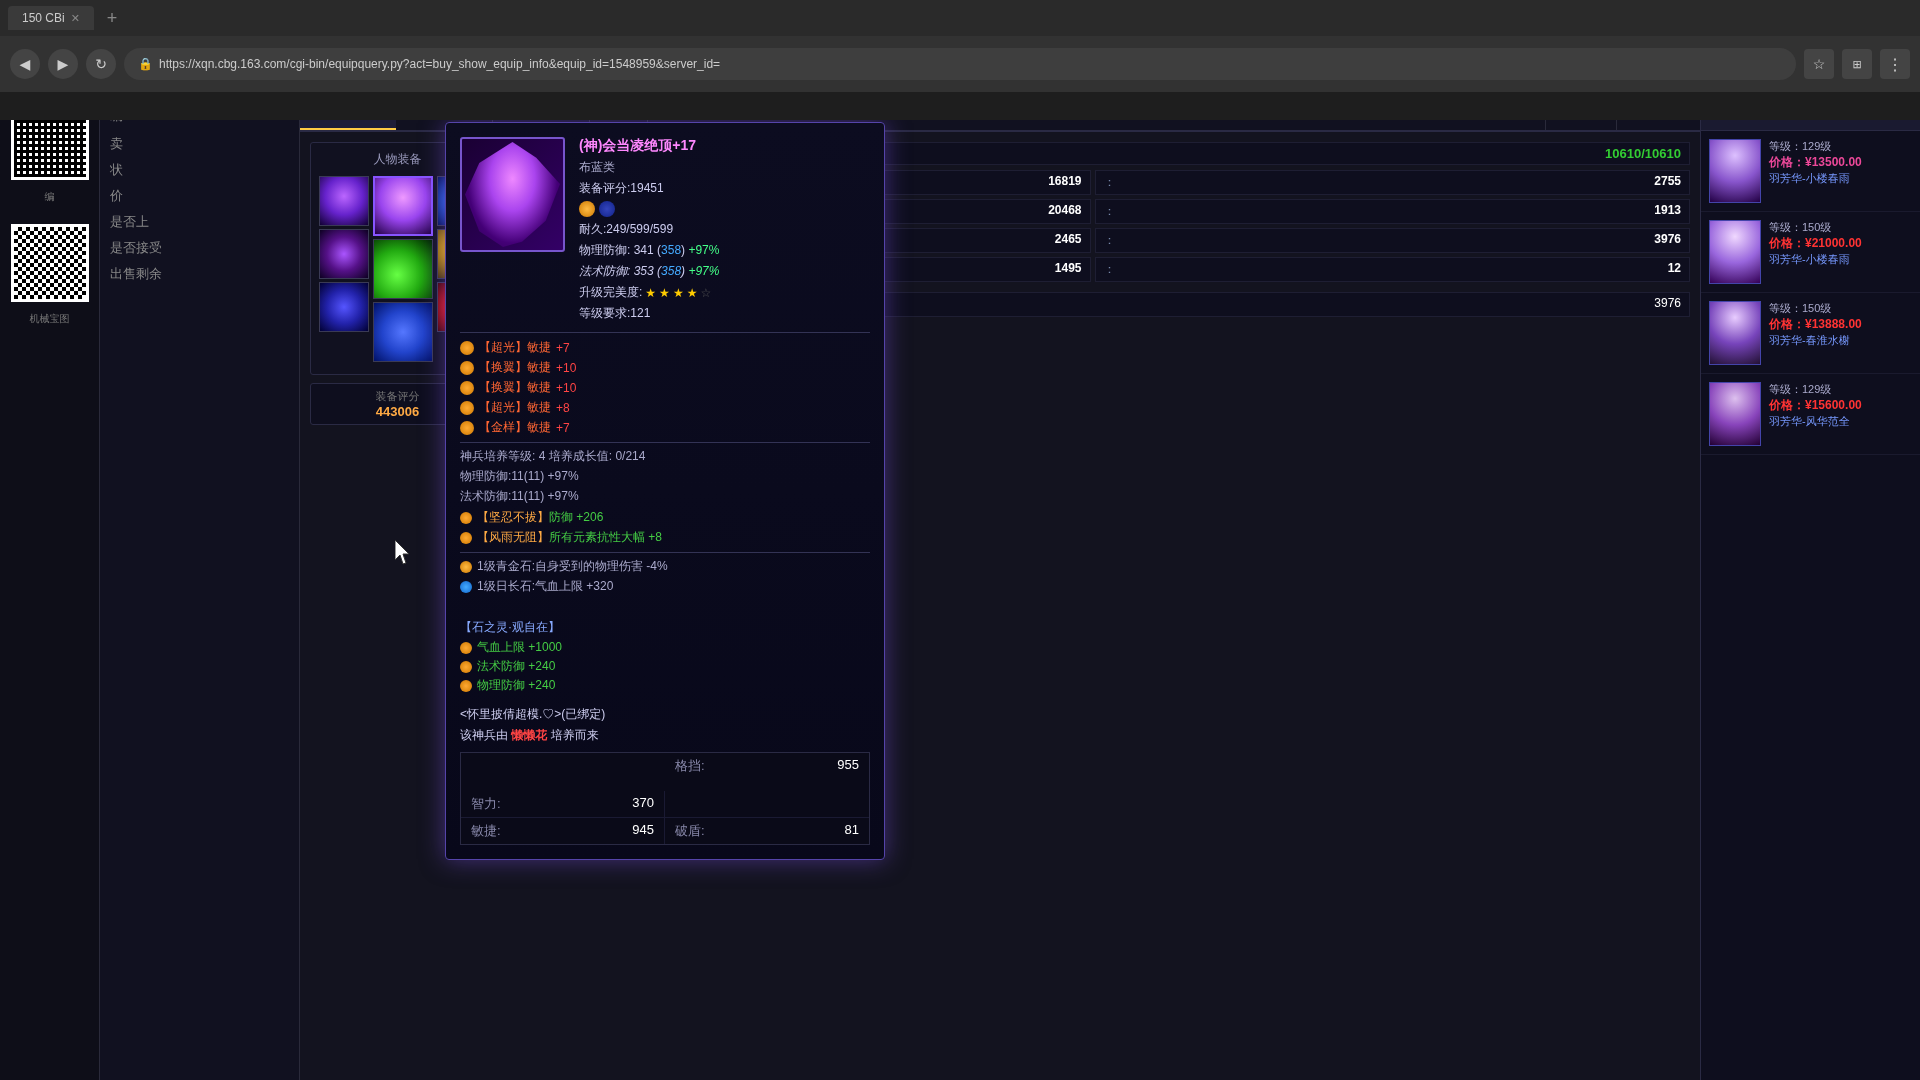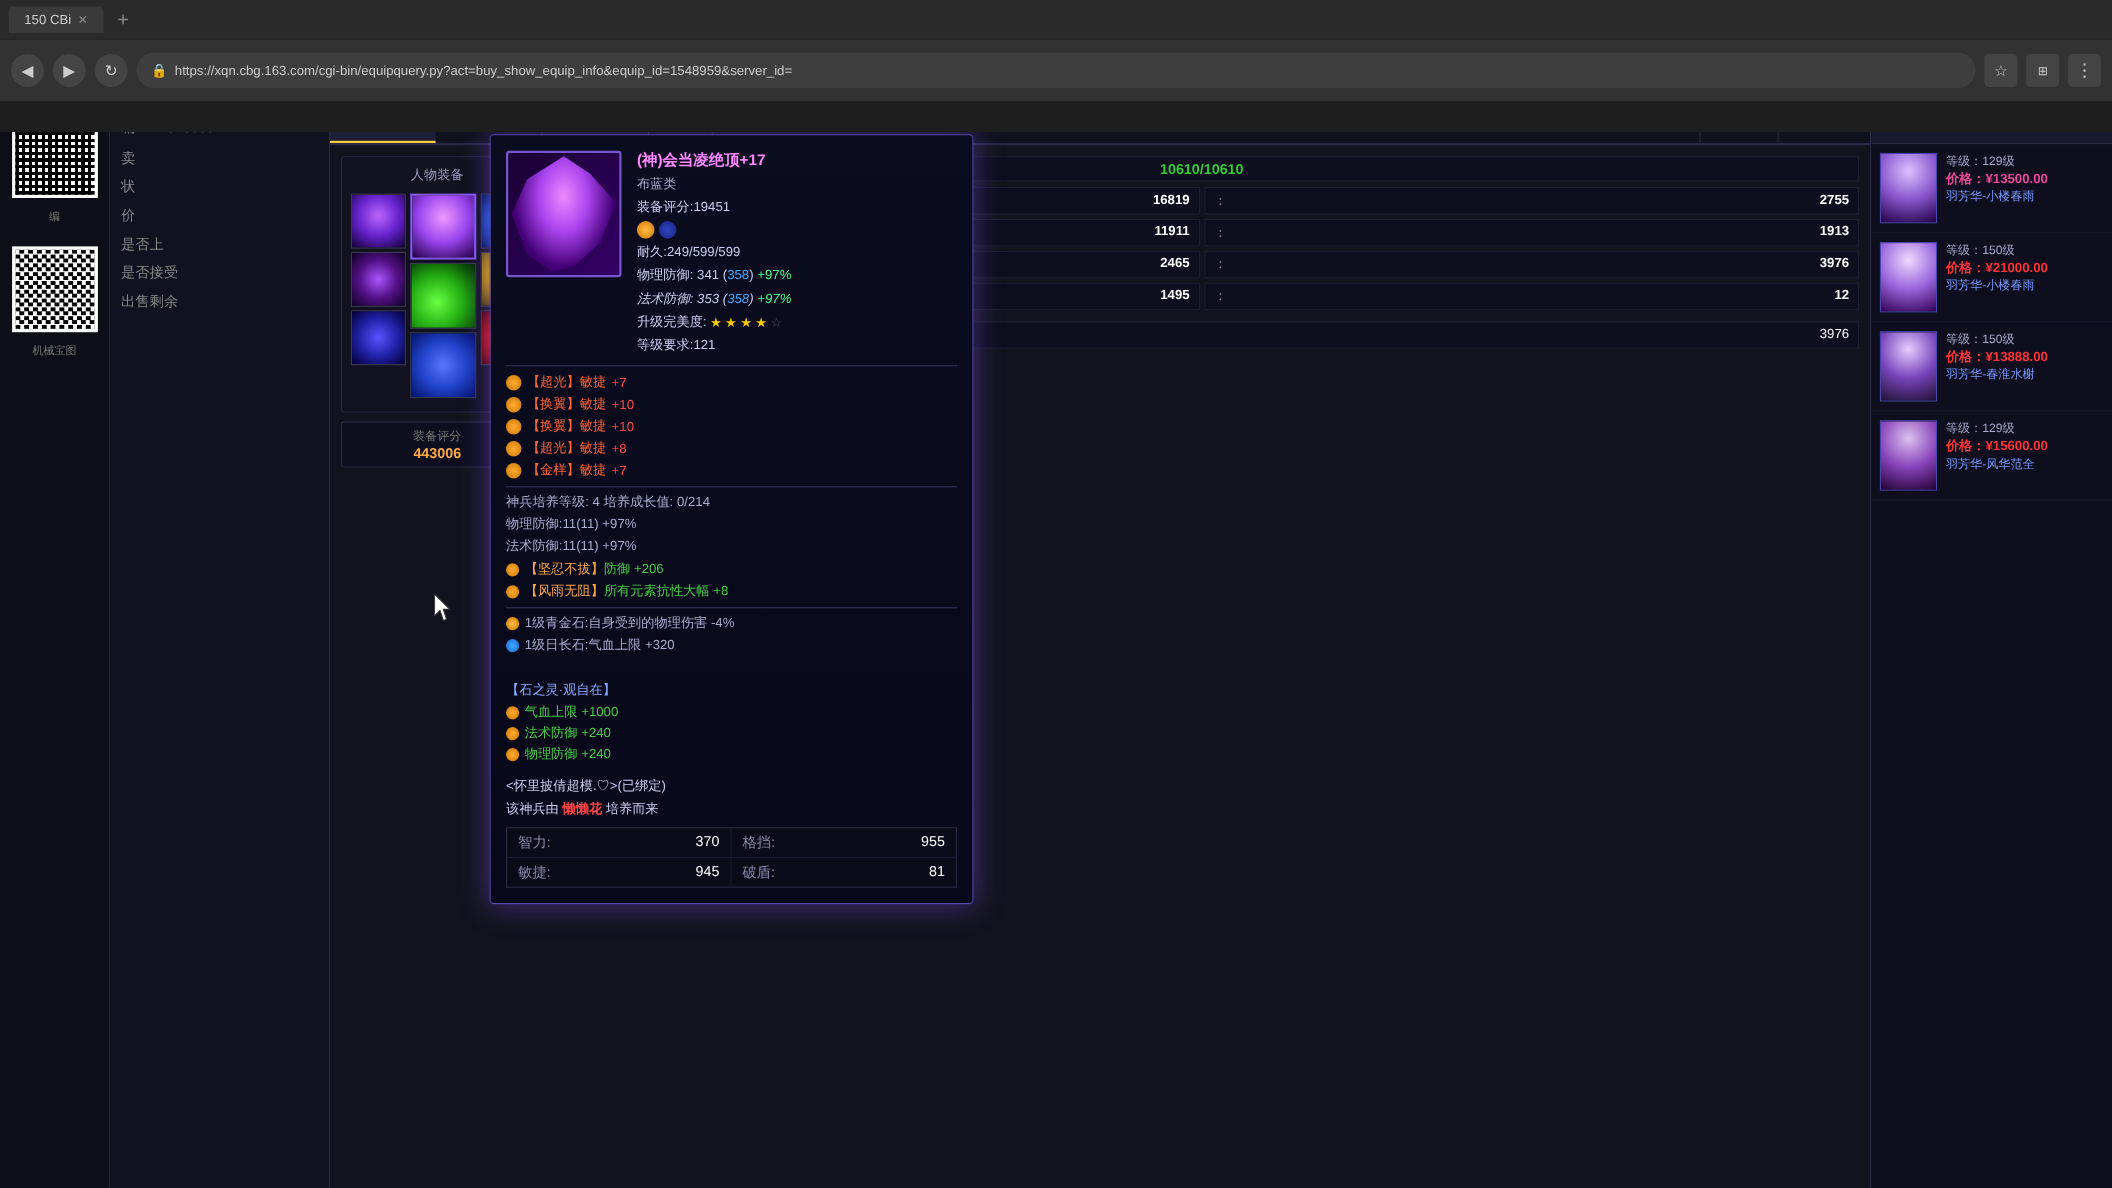--- a/index.html
+++ b/index.html
@@ -118,39 +118,39 @@
       </div>
 
       <div style="background:#0e0e1e;border:1px solid #2a2a44;border-radius:3px;padding:5px 8px;text-align:center;">
         <div style="color:#777;font-size:11px;">装备评分</div>
         <div style="color:#ffaa44;font-size:13px;font-weight:bold;">443006</div>
       </div>
     </div>
 
     <div style="flex:1;display:flex;flex-direction:column;gap:5px;">
 
-      <div style="display:flex;justify-content:center;align-items:center;padding:3px 8px;background:#0e0e1e;border:1px solid #1e1e33;">
+      <div style="display:flex;justify-content:flex-end;align-items:center;padding:3px 8px;background:#0e0e1e;border:1px solid #1e1e33;">
         <span style="color:#33cc33;font-size:13px;font-weight:bold;">10610/10610</span>
       </div>
 
       <div style="display:grid;grid-template-columns:1fr 1fr;gap:4px;">
 
         <div style="display:flex;justify-content:space-between;padding:3px 8px;background:#0e0e1e;border:1px solid #1e1e33;">
           <span style="color:#7788aa;font-size:12px;">：</span>
           <span style="color:#fff;font-size:12px;font-weight:bold;">16819</span>
         </div>
 
         <div style="display:flex;justify-content:space-between;padding:3px 8px;background:#0e0e1e;border:1px solid #1e1e33;">
           <span style="color:#7788aa;font-size:12px;">：</span>
           <span style="color:#fff;font-size:12px;font-weight:bold;">2755</span>
         </div>
 
         <div style="display:flex;justify-content:space-between;padding:3px 8px;background:#0e0e1e;border:1px solid #1e1e33;">
           <span style="color:#7788aa;font-size:12px;">：</span>
-          <span style="color:#fff;font-size:12px;font-weight:bold;">11911</span>
+          <span style="color:#fff;font-size:12px;font-weight:bold;">20468</span>
         </div>
 
         <div style="display:flex;justify-content:space-between;padding:3px 8px;background:#0e0e1e;border:1px solid #1e1e33;">
           <span style="color:#7788aa;font-size:12px;">：</span>
           <span style="color:#fff;font-size:12px;font-weight:bold;">1913</span>
         </div>
 
         <div style="display:flex;justify-content:space-between;padding:3px 8px;background:#0e0e1e;border:1px solid #1e1e33;">
           <span style="color:#7788aa;font-size:12px;">：</span>
           <span style="color:#fff;font-size:12px;font-weight:bold;">2465</span>
@@ -318,21 +318,21 @@
 
   <div style="color:#ccccee;font-size:12px;margin-bottom:4px;">&lt;怀里披倩超模.♡&gt;(已绑定)</div>
 
   <div style="color:#ccccee;font-size:12px;margin-bottom:8px;">
     <span>该神兵由</span>
     <span style="color:#ff4444;font-weight:bold;">懒懒花</span>
     <span>培养而来</span>
   </div>
 
   <div style="display:grid;grid-template-columns:1fr 1fr;border:1px solid #2a2a44;background:#0a0a18;">
-    <div style="display:flex;justify-content:space-between;padding:4px 10px;border-bottom:1px solid #1a1a33;border-right:1px solid #1a1a33;font-size:13px;">
+    <div style="display:flex;justify-content:space-between;padding:4px 10px;border-bottom:1px solid #1a1a33;border-right:1px solid #1a1a33;font-size:13px;margin-top:38px;">
       <span style="color:#8888aa;">智力:</span>
       <span style="color:#fff;">370</span>
     </div>
     <div style="display:flex;justify-content:space-between;padding:4px 10px;border-bottom:1px solid #1a1a33;font-size:13px;">
       <span style="color:#8888aa;">格挡:</span>
       <span style="color:#fff;">955</span>
     </div>
     <div style="display:flex;justify-content:space-between;padding:4px 10px;border-right:1px solid #1a1a33;font-size:13px;">
       <span style="color:#8888aa;">敏捷:</span>
       <span style="color:#fff;">945</span>

